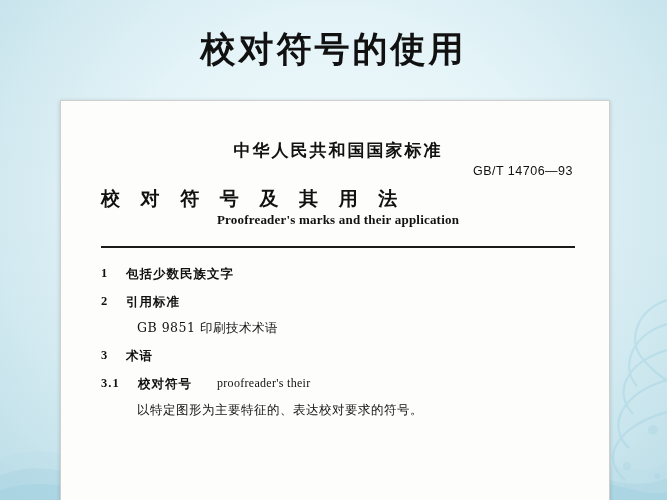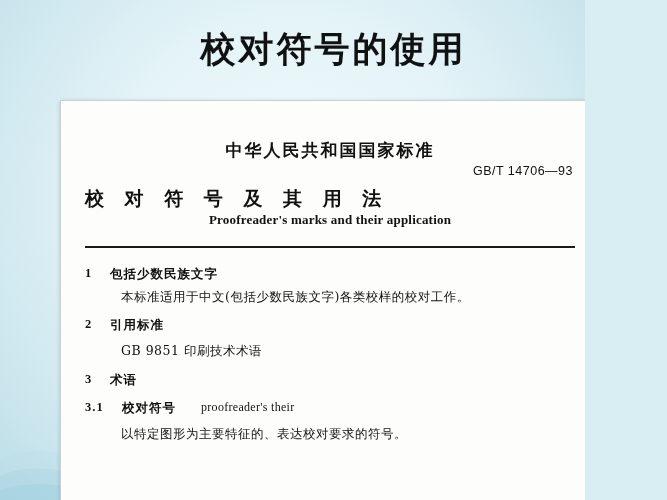--- a/index.html
+++ b/index.html
@@ -8,21 +8,21 @@
   }
   body {
     width: 667px;
     height: 500px;
     overflow: hidden;
     font-family: "Liberation Serif", serif;
     background: #d9eef2;
   }
   .slide {
     position: relative;
-    width: 585px;
+    width: 667px;
     height: 500px;
     background:
       radial-gradient(ellipse at 50% 40%, #f2fbfd 0%, #e3f3f7 45%, #cfe8ef 75%, #bcdde7 100%);
     overflow: hidden;
   }
   
   .waves {
     position: absolute;
     left: 0;
     bottom: 0;
@@ -60,21 +60,21 @@
     width: 548px;
     height: 400px;
     background: #fdfdfb;
     border: 1px solid #cfcfcf;
     box-shadow: 0 1px 4px rgba(0,0,0,0.18);
     z-index: 4;
     overflow: hidden;
   }
   .doc-inner {
     position: relative;
-    padding: 24px 34px 0 24px;
+    padding: 24px 34px 0 40px;
     height: 100%;
     box-sizing: border-box;
   }
   .std-head {
     text-align: center;
     font-family: "DejaVu Serif", serif;
     font-size: 17px;
     font-weight: bold;
     color: #111;
     letter-spacing: 2px;
@@ -201,21 +201,20 @@
 
       <div class="rule"></div>
 
       <div class="sections">
 
         <div class="sec">
           <div class="sec-heading">
             <span class="sec-num">1</span>
             <span>包括少数民族文字</span>
           </div>
-          <div class="sec-body tight">本标准适用于中文(包括少数民族文字)各类校样的校对工作。</div>
         </div>
 
         <div class="sec">
           <div class="sec-heading">
             <span class="sec-num">2</span>
             <span>引用标准</span>
           </div>
           <div class="sec-body mono">GB 9851  印刷技术术语</div>
         </div>
 

